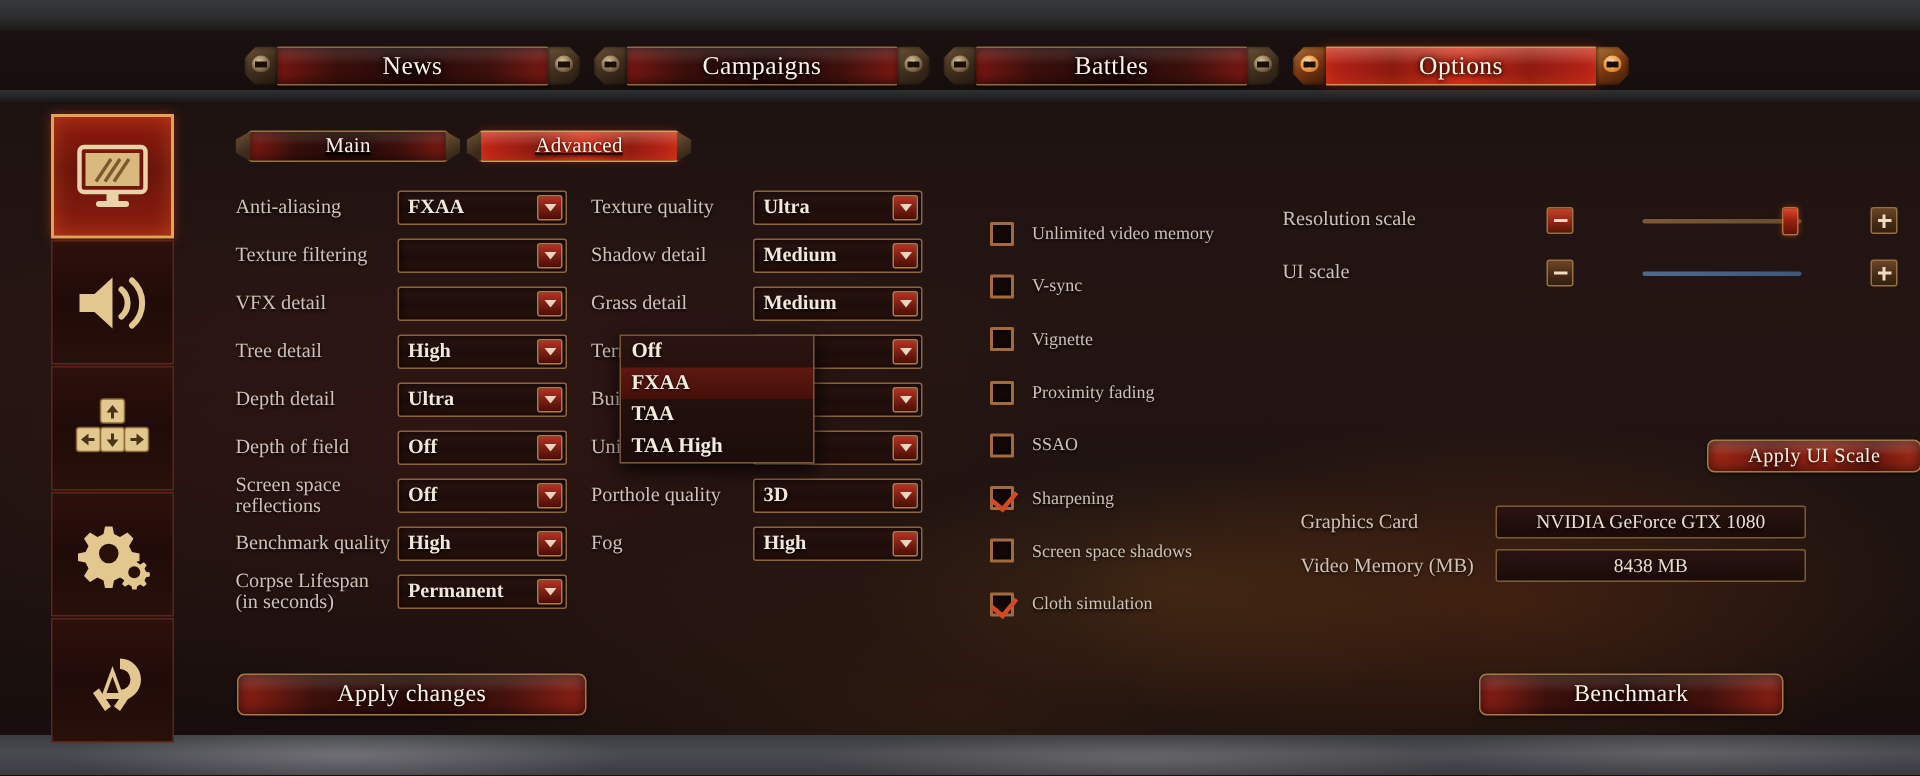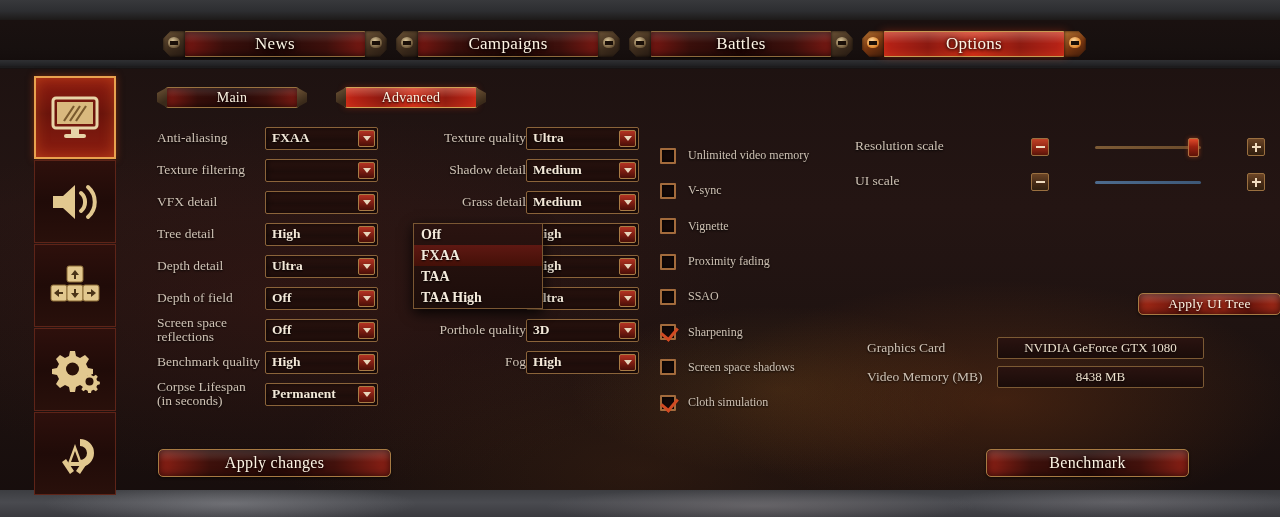--- a/index.html
+++ b/index.html
@@ -136,21 +136,21 @@
 
   
   .content {
     position: absolute; left: 150px; top: 80px;
     width: 1120px; height: 420px;
   }
 
   
   .sub-tabs {
     position: absolute; left: 7px; top: 7px;
-    display: flex; gap: 29px;
+    display: flex; gap: 4px; text-decoration: underline;
   }
   .sub-tab { position: relative; display: flex; align-items: center; cursor: pointer; }
   .sub-notch {
     width: 10px; height: 20px;
     background: linear-gradient(150deg, #6e5335 0%, #3a2a1a 70%);
     clip-path: polygon(0% 28%, 100% 0%, 100% 100%, 0% 72%);
   }
   .sub-notch.right { clip-path: polygon(0% 0%, 100% 28%, 100% 72%, 0% 100%); }
   .sub-plate {
     height: 21px; min-width: 134px; margin: 0 -2px;
@@ -169,21 +169,21 @@
     box-shadow: inset 0 0 9px rgba(255,90,30,.3), 0 0 6px rgba(190,50,20,.4);
   }
   .sub-label {
     font-size: 14px; color: #fdf3e2; letter-spacing: .2px;
     text-shadow: 0 1px 2px rgba(0,0,0,.95); white-space: nowrap;
   }
 
   
   .col { position: absolute; }
   .col-left  { left: 7px;   top: 42px; width: 240px; }
-  .col-mid   { left: 268px; top: 42px; width: 240px; text-align: right; }
+  .col-mid   { left: 244px; top: 42px; width: 240px; }
 
   .opt-row {
     display: flex; align-items: center;
     height: 32px; margin-bottom: 0px;
   }
   .opt-label {
     flex: 0 0 108px;
     font-size: 13.5px; color: #cfc2b4; line-height: 14px;
     text-shadow: 0 1px 2px rgba(0,0,0,.9);
   }
@@ -699,21 +699,21 @@
             <span class="sl-track">
               <span class="sl-line blue"></span>
             </span>
             <span class="sl-plus"></span>
             <span class="sl-readout">100%</span>
           </div>
         </div>
 
       <div class="apply-ui-wrap">
         <div class="btn btn-apply-ui">
-          <span class="btn-label">Apply UI Tree</span>
+          <span class="btn-label">Apply UI Scale</span>
         </div>
       </div>
 
       <div id="info-wrap" style="position:absolute; left:0; top:195px;margin-left:12px;">
           <div class="info-row">
             <div class="info-label">Graphics Card</div>
             <div class="info-box">NVIDIA GeForce GTX 1080</div>
           </div>
           <div class="info-row">
             <div class="info-label">Video Memory (MB)</div>

